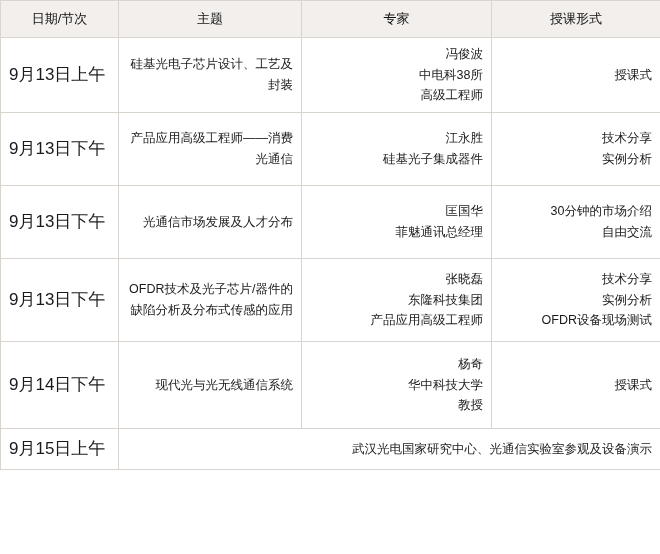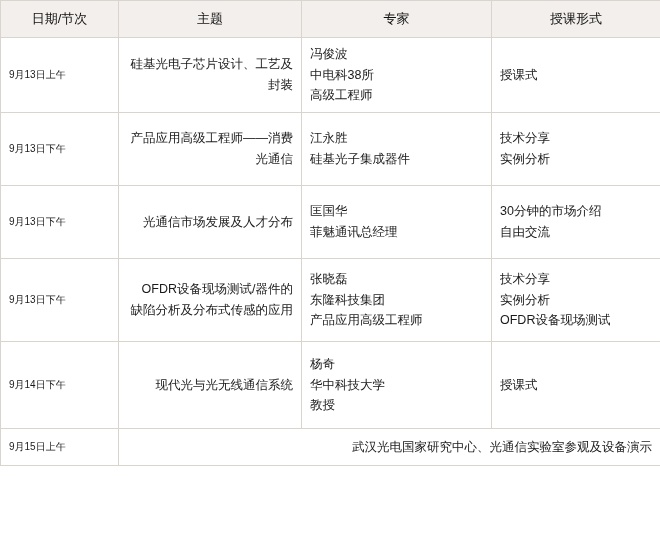--- a/index.html
+++ b/index.html
@@ -48,29 +48,29 @@
     color: #111;
   }
   tbody td {
     font-size: 12.5px;
     line-height: 1.65;
     color: #1a1a1a;
   }
   td.date {
     text-align: left;
     padding-left: 10px;
-    font-size: 10px;
+    font-size: 17px;
   }
   td.topic {
     text-align: right;
     padding-left: 14px;
     padding-right: 10px;
   }
   td.expert, td.format {
-    text-align: left;
+    text-align: right;
   }
   td.full {
     text-align: right;
     padding-left: 10px;
     padding-right: 10px;
   }
   tr.r1 td { height: 73px; }
   tr.r2 td { height: 73px; }
   tr.r3 td { height: 73px; }
   tr.r4 td { height: 83px; }
@@ -144,21 +144,21 @@
         </td>
         <td class="format">
           <span class="line">30分钟的市场介绍</span>
           <span class="line">自由交流</span>
         </td>
       </tr>
 
       <tr class="r4">
         <td class="date">9月13日下午</td>
         <td class="topic">
-          <span class="line">OFDR设备现场测试/器件的</span>
+          <span class="line">OFDR技术及光子芯片/器件的</span>
           <span class="line">缺陷分析及分布式传感的应用</span>
         </td>
         <td class="expert">
           <span class="line">张晓磊</span>
           <span class="line">东隆科技集团</span>
           <span class="line">产品应用高级工程师</span>
         </td>
         <td class="format">
           <span class="line">技术分享</span>
           <span class="line">实例分析</span>

